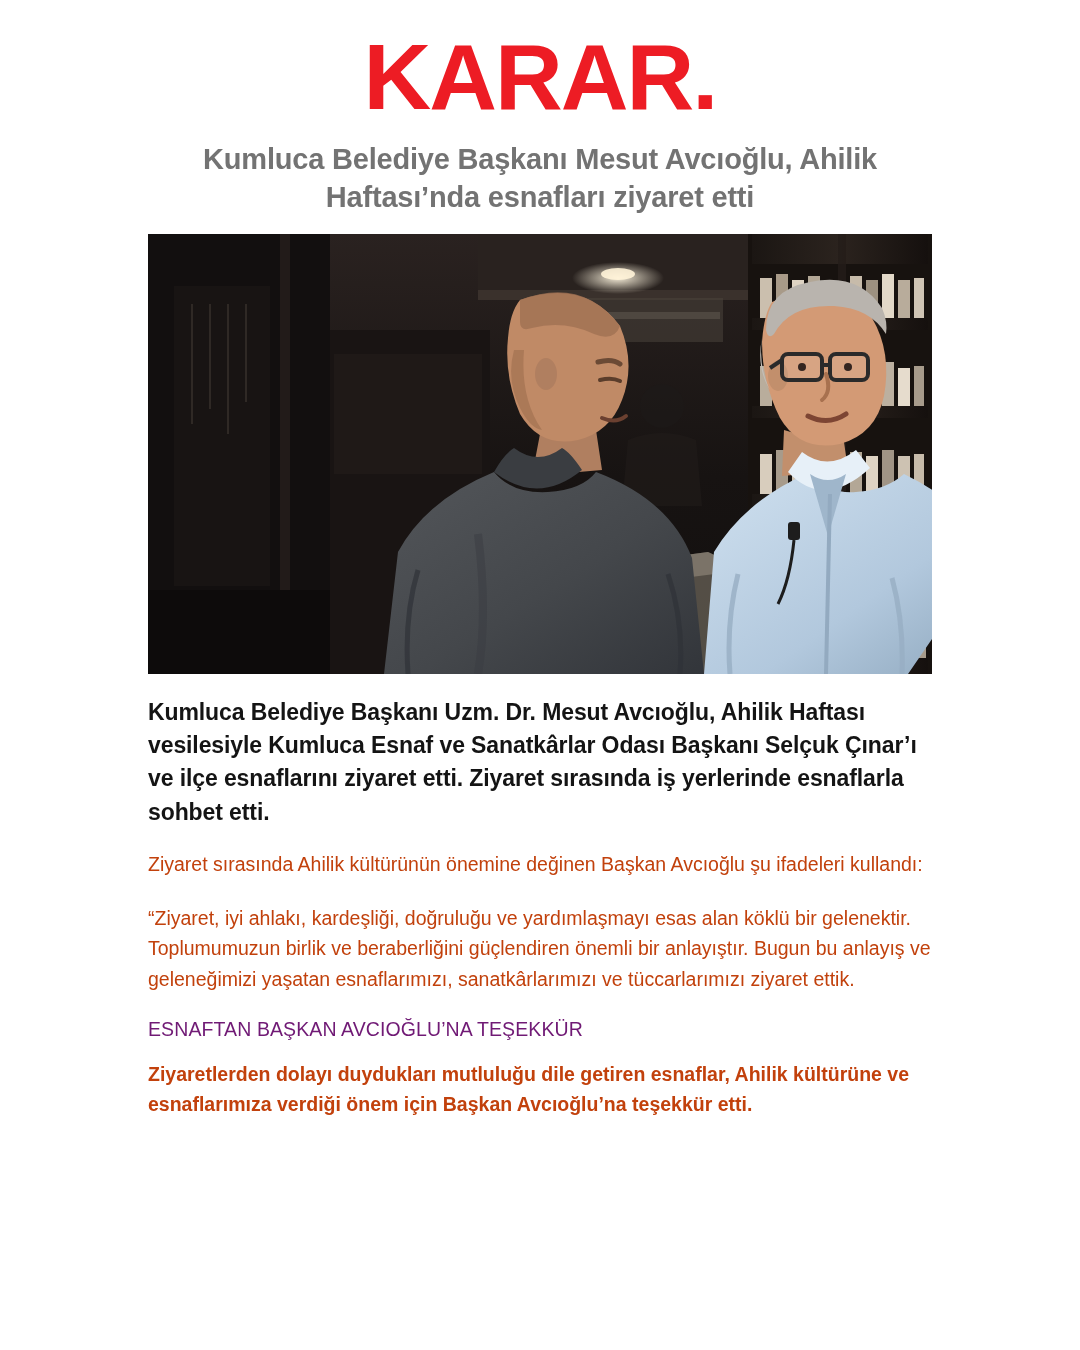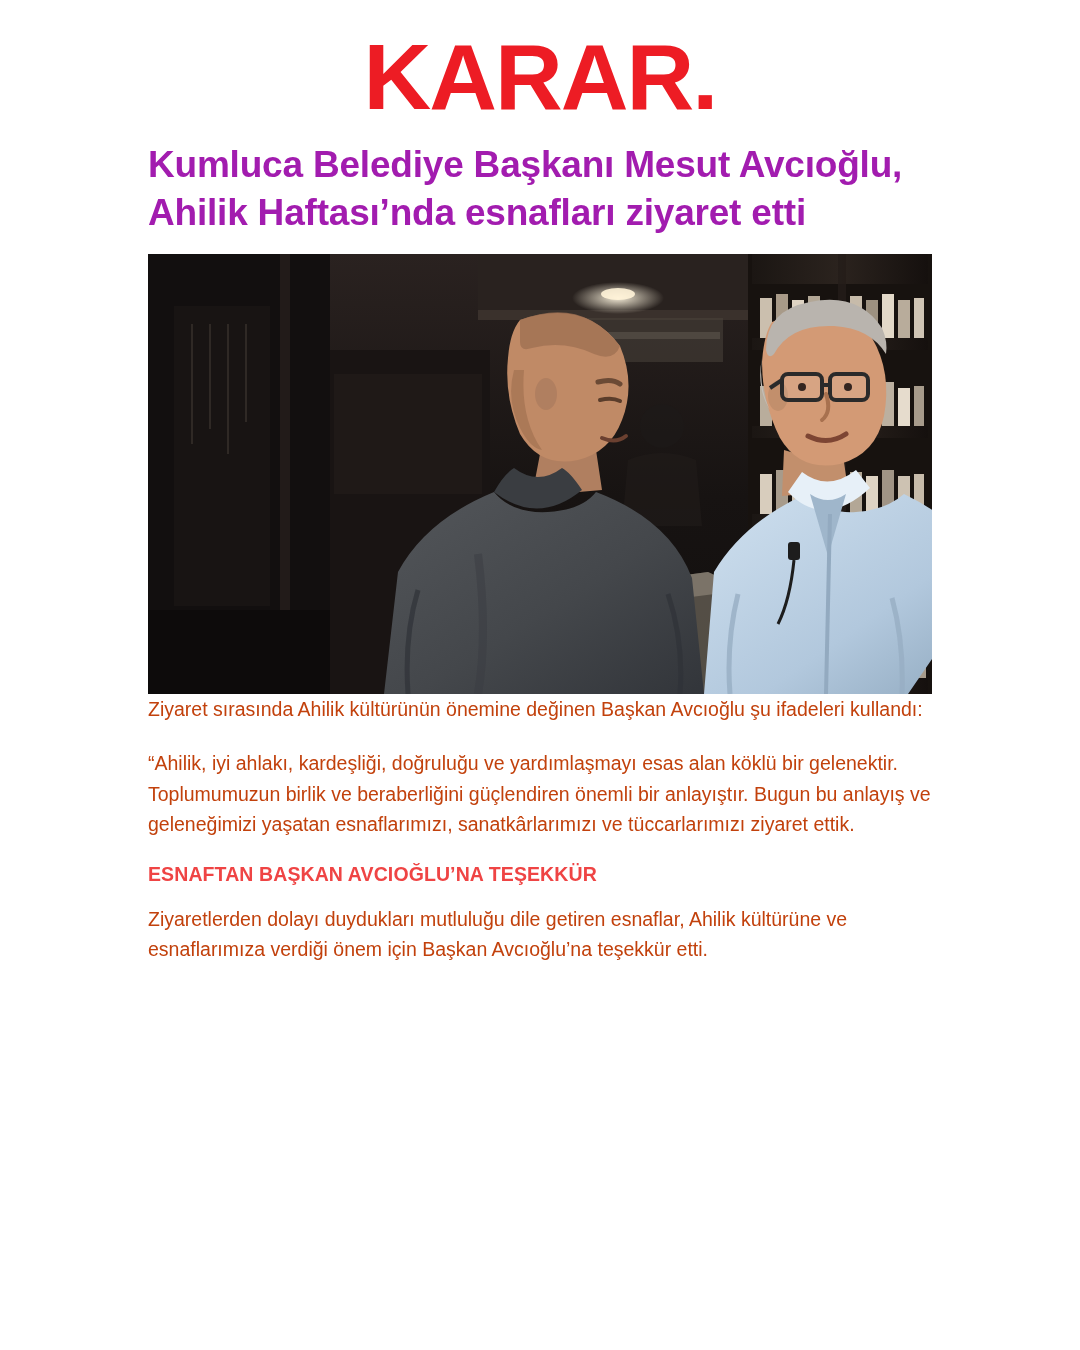--- a/index.html
+++ b/index.html
@@ -38,26 +38,27 @@
     letter-spacing: -2px;
     color: #ed1c24;
     transform: scaleX(1.02);
   }
   
   .content {
     width: 784px;
     margin: 0 auto;
   }
   h1.headline {
-    font-size: 37px;
+    font-size: 29px;
     line-height: 1.28;
     font-weight: bold;
     letter-spacing: -0.2px;
     margin: 6px 0 18px 0;
-    color: #a21caf;
+    color: #737373;
+    text-align: center;
   }
   .figure {
     width: 784px;
     height: 440px;
     overflow: hidden;
     position: relative;
     background: #14100f;
   }
   .figure svg { display: block; }
   .lede {
@@ -69,26 +70,26 @@
     letter-spacing: -0.1px;
   }
   p.body {
     font-size: 19.5px;
     line-height: 1.55;
     color: #c2410c;
     margin: 0 0 24px 0;
   }
   h2.subhead {
     font-size: 19.5px;
-    font-weight: bold;
-    color: #ef4444;
+    font-weight: normal;
+    color: #701a75;
     margin: 4px 0 18px 0;
     letter-spacing: 0.1px;
   }
-  p.body.last { margin-bottom: 0; }
+  p.body.last { margin-bottom: 0; font-weight: bold; }
 </style>
 </head>
 <body>
 
 <div class="page">
 
   <div class="masthead">
     <div class="logo">KARAR.</div>
   </div>
 
@@ -294,22 +295,23 @@
           <path d="M646 306 q-4 40 -16 64" stroke="#1d1d1d" stroke-width="3" fill="none"></path>
 
           <path d="M590 340 q-12 48 -8 100" stroke="#97aec3" stroke-width="5" fill="none" opacity="0.8"></path>
           <path d="M744 344 q12 44 10 96" stroke="#97aec3" stroke-width="5" fill="none" opacity="0.8"></path>
         </g>
 
         <rect x="0" y="0" width="784" height="440" fill="none"></rect>
       </svg>
     </div>
 
+    <p class="lede">Kumluca Belediye Başkanı Uzm. Dr. Mesut Avcıoğlu, Ahilik Haftası vesilesiyle Kumluca Esnaf ve Sanatkârlar Odası Başkanı Selçuk Çınar’ı ve ilçe esnaflarını ziyaret etti. Ziyaret sırasında iş yerlerinde esnaflarla sohbet etti.</p>
 
     <p class="body">Ziyaret sırasında Ahilik kültürünün önemine değinen Başkan Avcıoğlu şu ifadeleri kullandı:</p>
-    <p class="body">“Ahilik, iyi ahlakı, kardeşliği, doğruluğu ve yardımlaşmayı esas alan köklü bir gelenektir. Toplumumuzun birlik ve beraberliğini güçlendiren önemli bir anlayıştır. Bugun bu anlayış ve geleneğimizi yaşatan esnaflarımızı, sanatkârlarımızı ve tüccarlarımızı ziyaret ettik.</p>
+    <p class="body">“Ziyaret, iyi ahlakı, kardeşliği, doğruluğu ve yardımlaşmayı esas alan köklü bir gelenektir. Toplumumuzun birlik ve beraberliğini güçlendiren önemli bir anlayıştır. Bugun bu anlayış ve geleneğimizi yaşatan esnaflarımızı, sanatkârlarımızı ve tüccarlarımızı ziyaret ettik.</p>
 
     <h2 class="subhead">ESNAFTAN BAŞKAN AVCIOĞLU’NA TEŞEKKÜR</h2>
 
     <p class="body last">Ziyaretlerden dolayı duydukları mutluluğu dile getiren esnaflar, Ahilik kültürüne ve esnaflarımıza verdiği önem için Başkan Avcıoğlu’na teşekkür etti.</p>
 
   </div>
 </div>
 
 </body></html>

